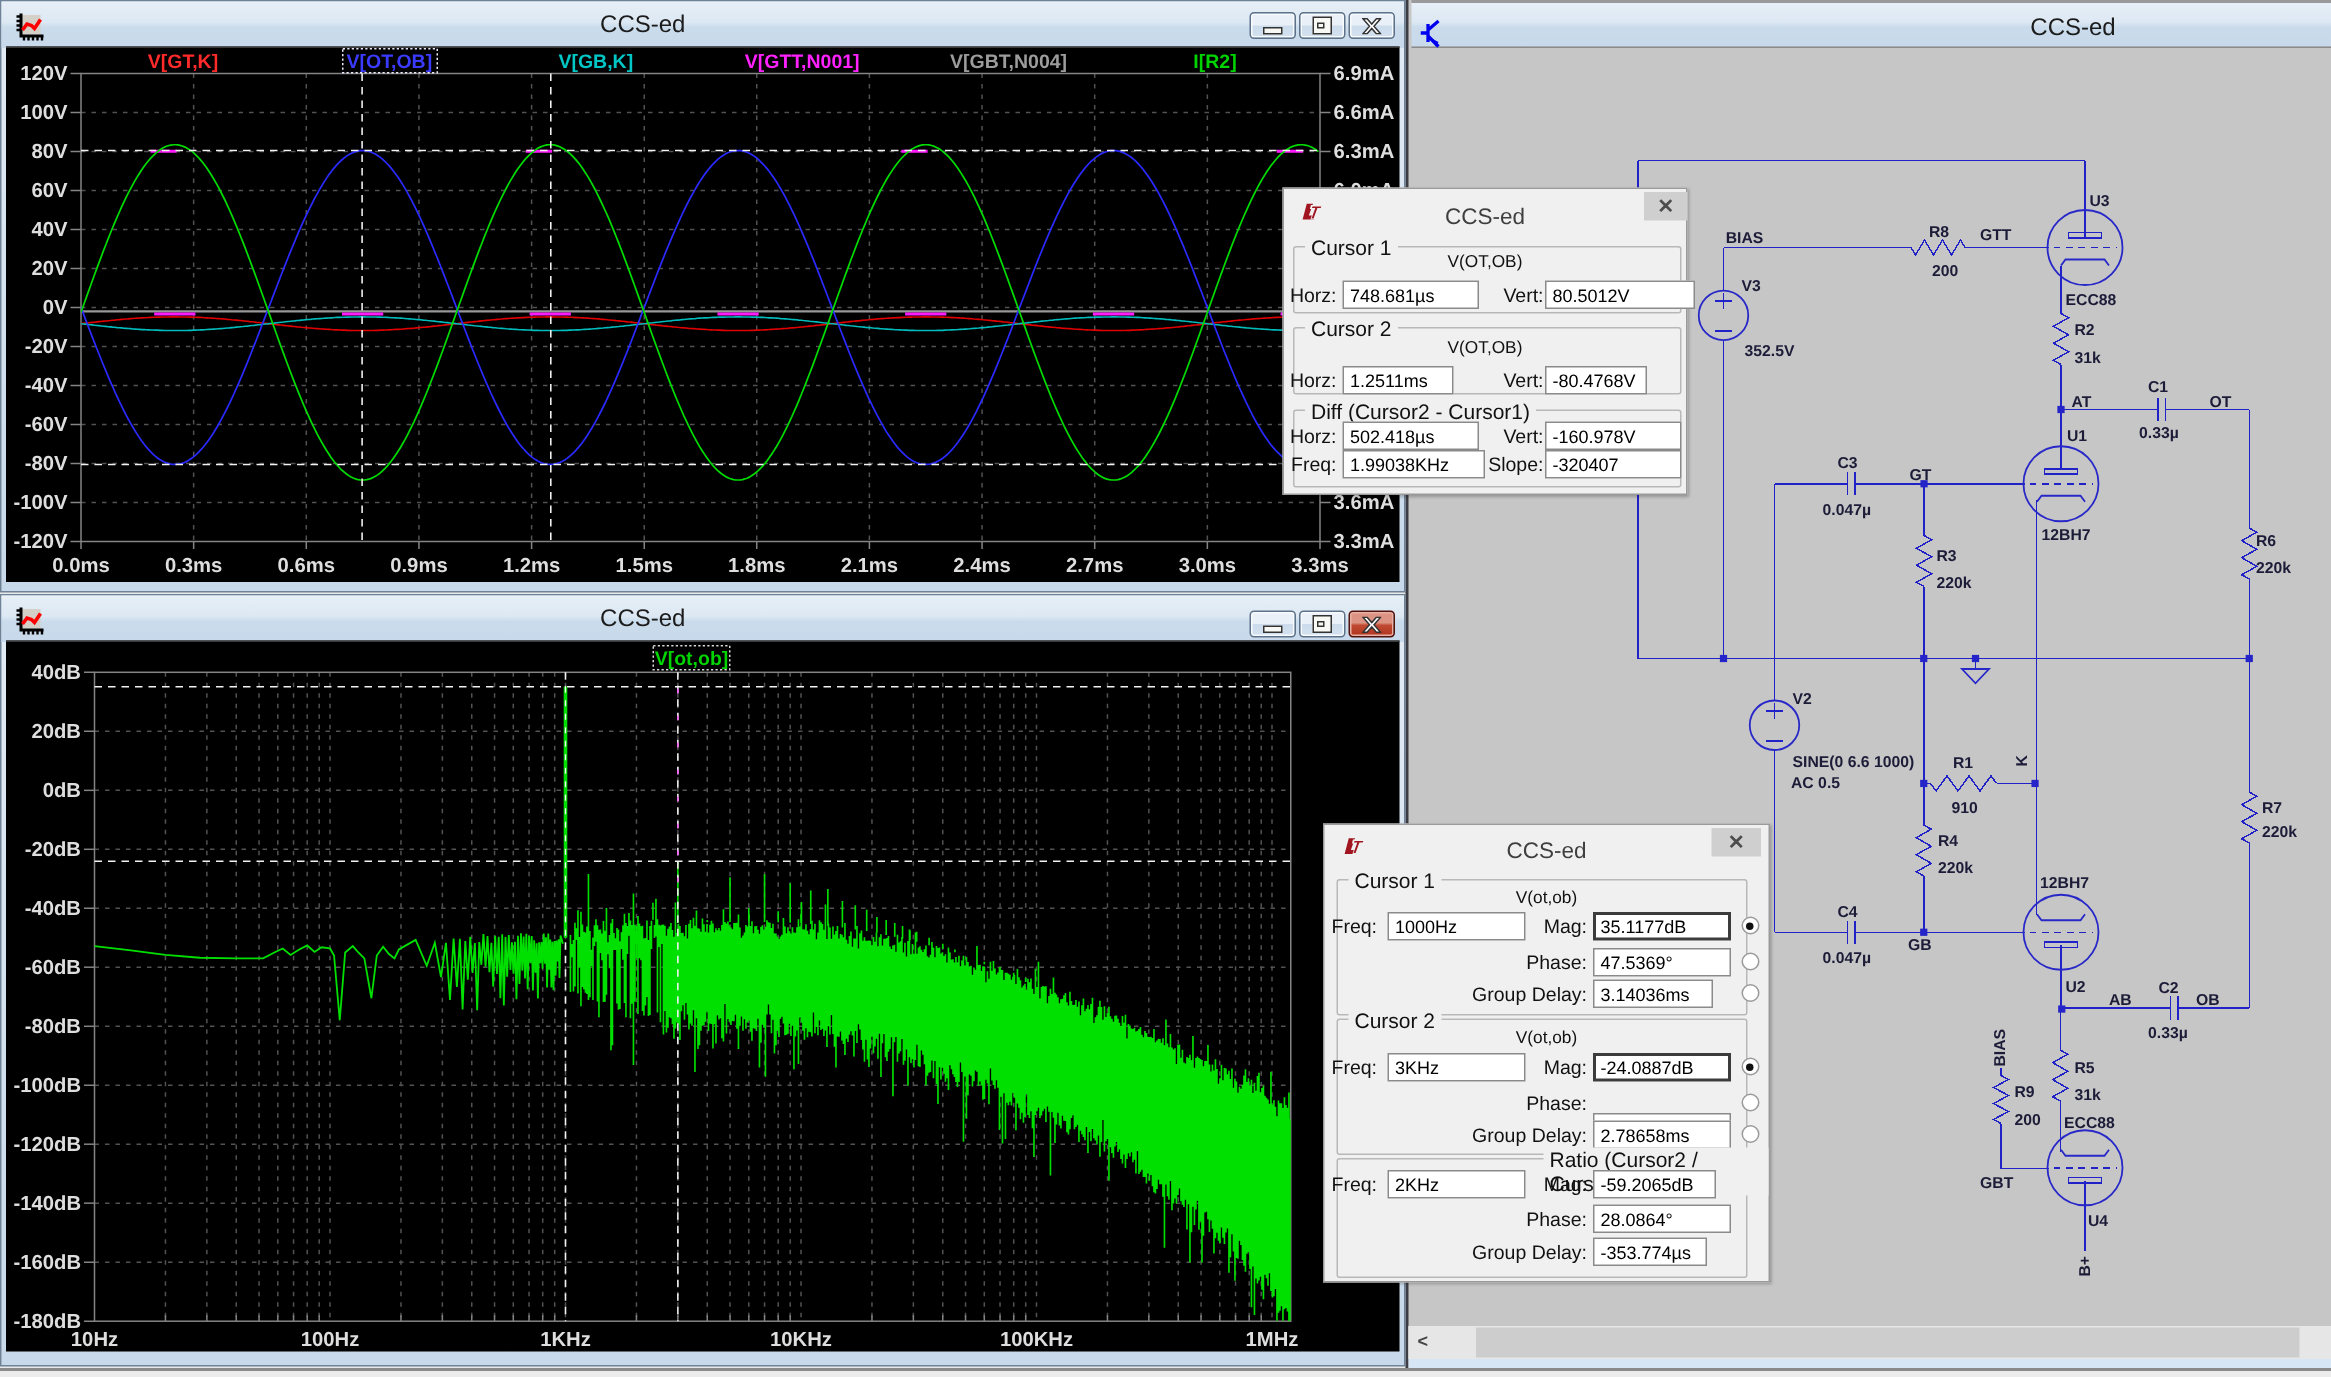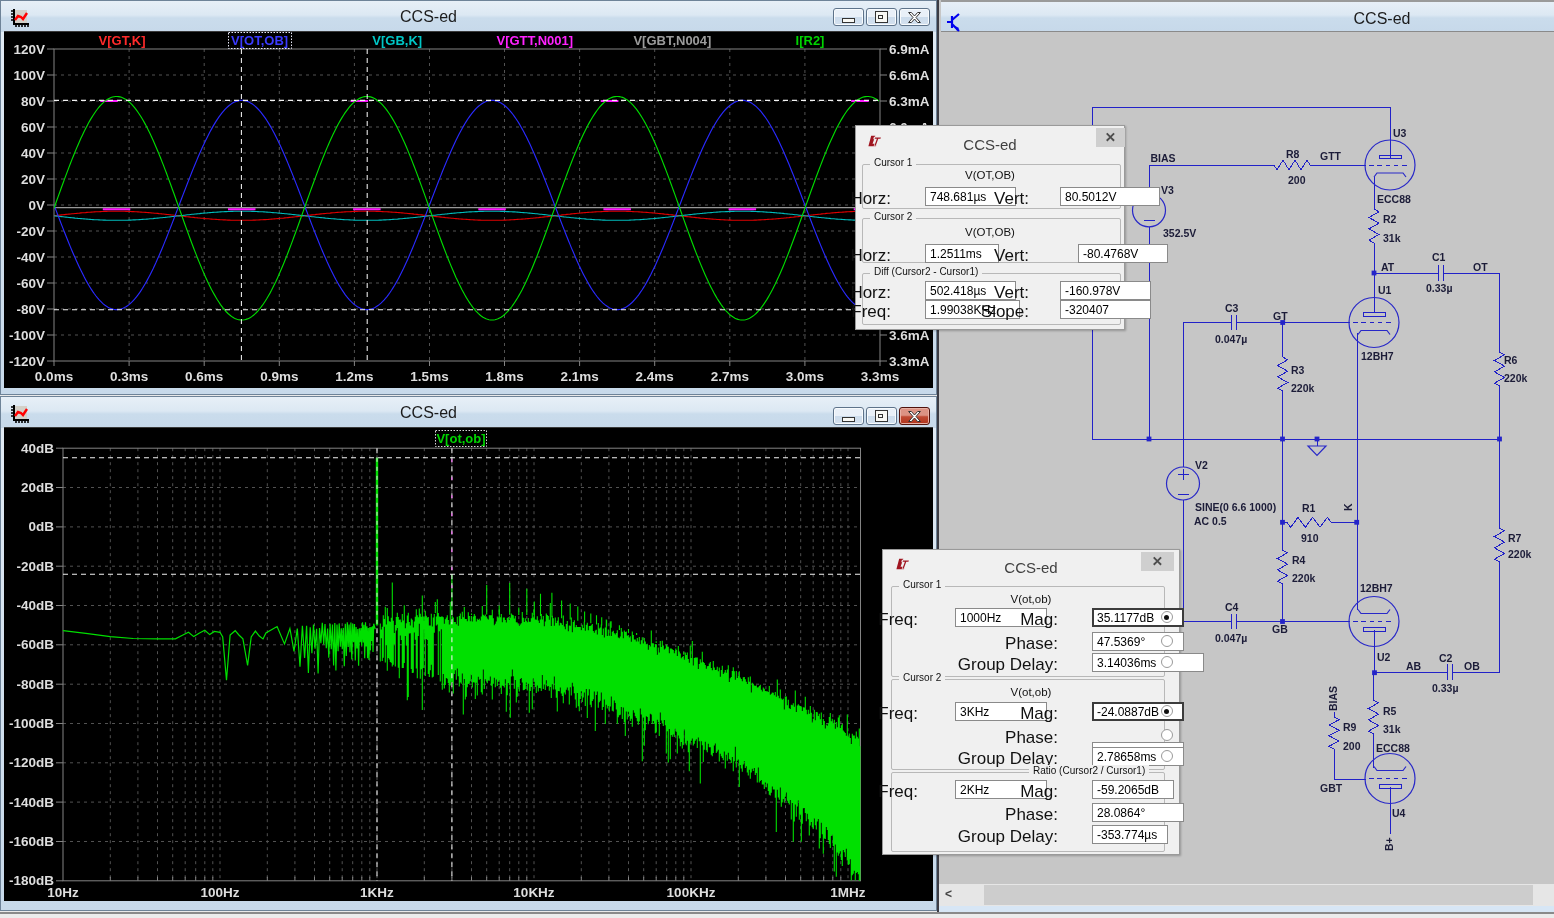--- a/index.html
+++ b/index.html
@@ -23,25 +23,25 @@
 .rstin { position:absolute; left:1.8px; top:3.2px; width:5px; height:4px; border:1.4px solid #333; }
 .close-red { background:linear-gradient(#dc9384 45%,#c04a33 55%,#b0341d); border-color:#50120c; }
 .wbtn svg { position:absolute; left:8px; top:3px; }
 .close-red { box-shadow:inset 0 0 0 1px #e8b0a4; }
 .dlg { position:absolute; background:#f0f0f0; border:1px solid #9a9a9a;
         box-shadow:1px 1px 2px rgba(0,0,0,0.25); z-index:10; }
 .dtitle { position:absolute; text-align:center; font-size:15px; color:#3f3f3f; }
 .dclose { position:absolute; background:#cfcfcf; color:#4d4d4d; text-align:center;
           font-size:13.5px; font-weight:bold; line-height:19px; }
 .grp { position:absolute; border:1px solid #b8b8b8; border-radius:2px; }
-.glbl { position:absolute; background:#f0f0f0; padding:0 4px; font-size:10px; color:#111; }
+.glbl { position:absolute; background:#f0f0f0; padding:0 4px; font-size:14px; color:#111; }
 .dcen { position:absolute; text-align:center; font-size:11.5px; color:#111; }
-.dlbl { position:absolute; text-align:right; font-size:17px; color:#111; }
+.dlbl { position:absolute; text-align:right; font-size:13px; color:#111; }
 .fld { position:absolute; height:19px; background:#fff; border:1px solid #8a8a8a;
-       font-size:12px; color:#000; padding:2px 0 0 4px;margin-left:30px; }
+       font-size:12px; color:#000; padding:2px 0 0 4px; }
 .fld.focus { border:2px solid #3c3c3c; padding:1px 0 0 3px; }
 .rad { position:absolute; width:12px; height:12px; border-radius:50%; background:#fff;
        border:1px solid #9a9a9a; }
 .rdot { position:absolute; left:2.5px; top:2.5px; width:5px; height:5px; border-radius:50%; background:#111; }
 .schsvg { position:absolute; left:937px; top:32px; }
 </style></head><body>
 
 <div class="abs" style="left:937px;top:0;width:617px;height:918px;background:#c6c6c6;border-left:2px solid #3c3c44;">
   <div style="position:absolute;left:2px;right:0;top:0;height:2px;background:#9a9a9a"></div>
   <div class="tbar" style="left:2px;top:2px;height:30px;border-bottom:1px solid #8a8a8a">
@@ -547,21 +547,21 @@
     <div class="dlbl" style="left:-115px;top:63px;width:150px">Horz:</div>
     <div class="fld" style="left:39px;top:61px;width:91px">748.681µs</div>
     <div class="dlbl" style="left:23px;top:63px;width:150px">Vert:</div>
     <div class="fld" style="left:174px;top:61px;width:100px">80.5012V</div>
     <div class="grp" style="left:6px;top:92px;width:259px;height:45px"></div>
     <div class="glbl" style="left:14px;top:85px">Cursor 2</div>
     <div class="dcen" style="left:0;right:0;top:100px">V(OT,OB)</div>
     <div class="dlbl" style="left:-115px;top:120px;width:150px">Horz:</div>
     <div class="fld" style="left:39px;top:118px;width:74px">1.2511ms</div>
     <div class="dlbl" style="left:23px;top:120px;width:150px">Vert:</div>
-    <div class="fld" style="left:192px;top:118px;width:90px">-80.4768V</div>
+    <div class="fld" style="left:174px;top:118px;width:68px">-80.4768V</div>
     <div class="grp" style="left:6px;top:147px;width:259px;height:52px"></div>
     <div class="glbl" style="left:14px;top:140px">Diff (Cursor2 - Cursor1)</div>
     <div class="dlbl" style="left:-115px;top:157px;width:150px">Horz:</div>
     <div class="fld" style="left:39px;top:155px;width:91px">502.418µs</div>
     <div class="dlbl" style="left:23px;top:157px;width:150px">Vert:</div>
     <div class="fld" style="left:174px;top:155px;width:91px">-160.978V</div>
     <div class="dlbl" style="left:-115px;top:176px;width:150px">Freq:</div>
     <div class="fld" style="left:39px;top:174px;width:95px">1.99038KHz</div>
     <div class="dlbl" style="left:23px;top:176px;width:150px">Slope:</div>
     <div class="fld" style="left:174px;top:174px;width:91px">-320407</div>
@@ -581,21 +581,21 @@
     <div class="fld" style="left:42px;top:58px;width:92px">1000Hz</div>
     <div class="dlbl" style="left:25px;top:60px;width:150px">Mag:</div>
     <div class="fld focus" style="left:179px;top:58px;width:92px">35.1177dB</div>
     <div class="rad" style="left:277.5px;top:61.0px">
       <span class="rdot"></span>
     </div>
     <div class="dlbl" style="left:25px;top:84px;width:150px">Phase:</div>
     <div class="fld" style="left:179px;top:82px;width:92px">47.5369°</div>
     <div class="rad" style="left:277.5px;top:85.0px"></div>
     <div class="dlbl" style="left:25px;top:105px;width:150px">Group Delay:</div>
-    <div class="fld" style="left:179px;top:103px;width:112px">3.14036ms</div>
+    <div class="fld" style="left:179px;top:103px;width:80px">3.14036ms</div>
     <div class="rad" style="left:277.5px;top:106.0px"></div>
     <div class="grp" style="left:8px;top:129px;width:274px;height:91px"></div>
     <div class="glbl" style="left:16px;top:122px">Cursor 2</div>
     <div class="dcen" style="left:0;right:0;top:136px">V(ot,ob)</div>
     <div class="dlbl" style="left:-115px;top:154px;width:150px">Freq:</div>
     <div class="fld" style="left:42px;top:152px;width:92px">3KHz</div>
     <div class="dlbl" style="left:25px;top:154px;width:150px">Mag:</div>
     <div class="fld focus" style="left:179px;top:152px;width:92px">-24.0887dB</div>
     <div class="rad" style="left:277.5px;top:155.0px">
       <span class="rdot"></span>

